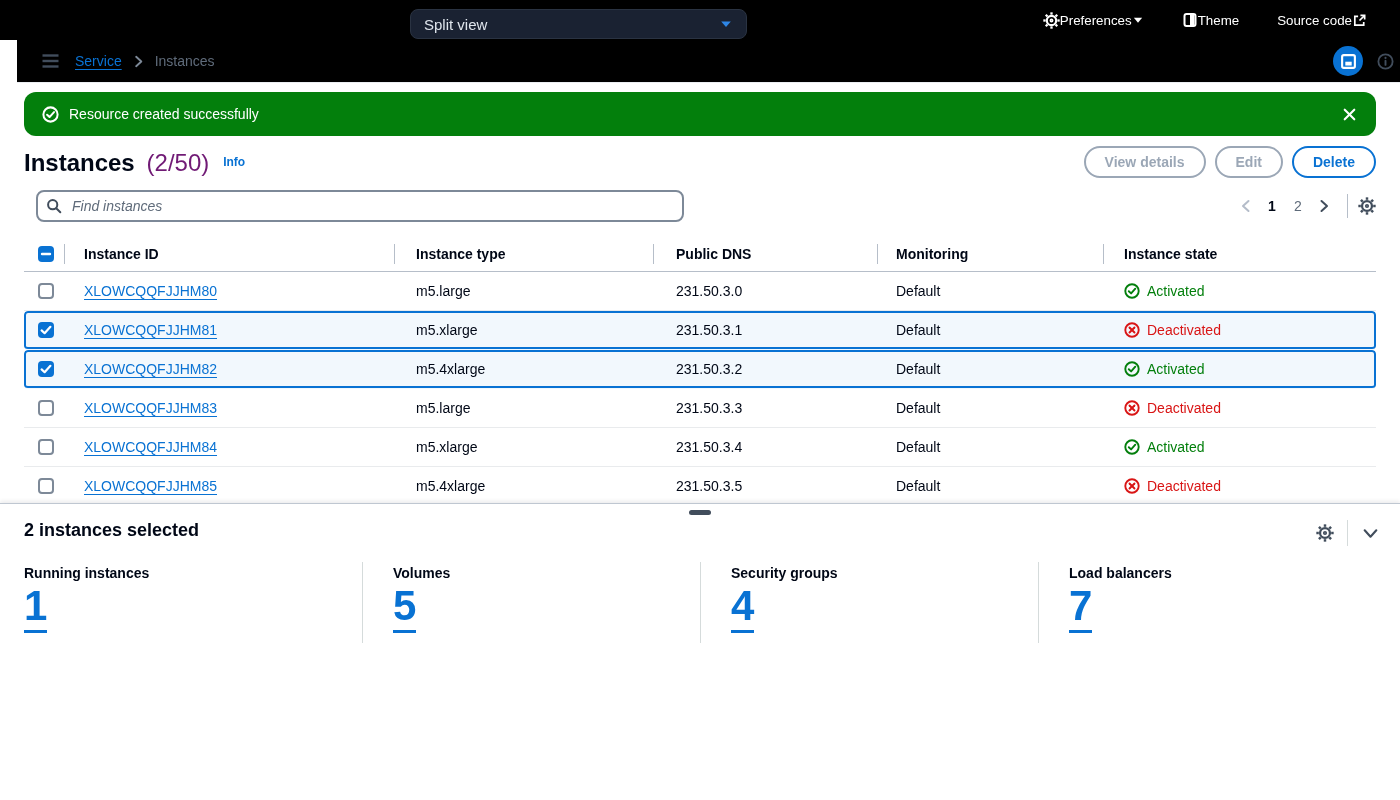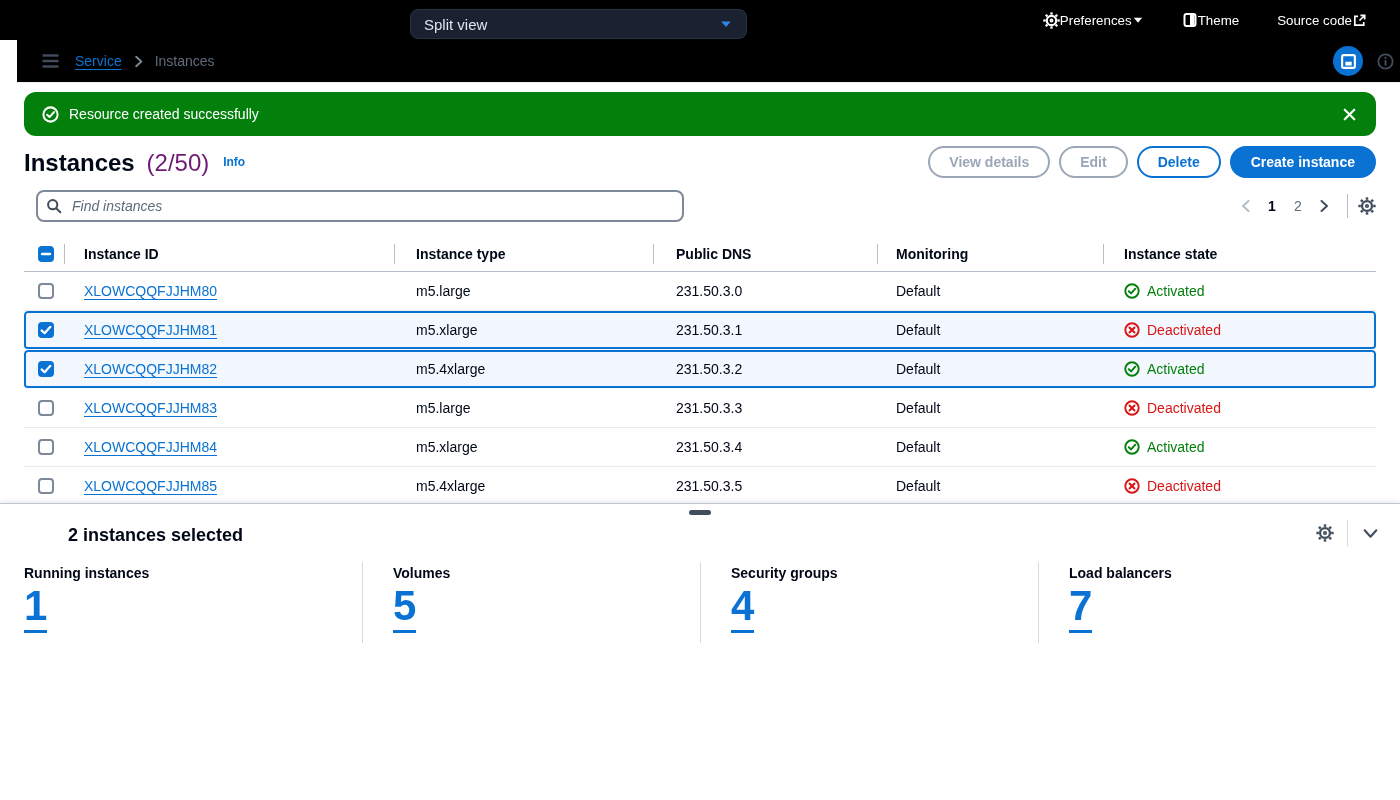--- a/index.html
+++ b/index.html
@@ -99,21 +99,21 @@
 
   
   .split-panel {
     position:absolute; top:503px; left:0; right:0; bottom:0; background:#fff;
     border-top:1px solid #bfc7d1; box-shadow:0 -2px 4px rgba(0,7,22,0.08);
   }
   .drag-handle {
     position:absolute; top:6px; left:50%; transform:translateX(-50%);
     width:22px; height:5px; border-radius:2.5px; background:#414d5c; cursor:row-resize;
   }
-  .sp-head { position:absolute; top:16px; left:24px; right:20px; display:flex; align-items:flex-end;margin-left:44px; }
+  .sp-head { position:absolute; top:16px; left:24px; right:20px; display:flex; align-items:flex-start; }
   .sp-title { font-size:18px; font-weight:700; color:#000716; }
   .sp-icons { margin-left:auto; display:flex; align-items:center; color:#414d5c; }
   .sp-icons .v-div { height:26px; margin:0 13px; background:#d5dbdb; }
   .sp-metrics {
     position:absolute; top:58px; left:24px; right:24px;
     display:grid; grid-template-columns:repeat(4, 1fr);
   }
   .metric { padding:3px 0 10px 30px; border-left:1px solid #d5dbdb; min-height:78px; }
   .metric:first-child { border-left:none; padding-left:0; }
   .m-label { font-size:14px; font-weight:700; color:#000716; margin-bottom:4px; }
@@ -292,21 +292,20 @@
 <div class="page-head">
   <div class="title-wrap">
     <span class="page-title">Instances</span>
     <span class="counter">(2/50)</span>
     <a class="info-link">Info</a>
   </div>
   <div class="actions">
     <button class="btn" disabled="">View details</button>
     <button class="btn" disabled="">Edit</button>
     <button class="btn">Delete</button>
-    <button class="btn primary">Create instance</button>
   </div>
 </div>
 
 <div class="toolbar">
   <div class="search-wrap">
     <span class="search-ic">
         <svg width="16" height="16">
           <use href="#i-search"></use>
         </svg>
       </span>

